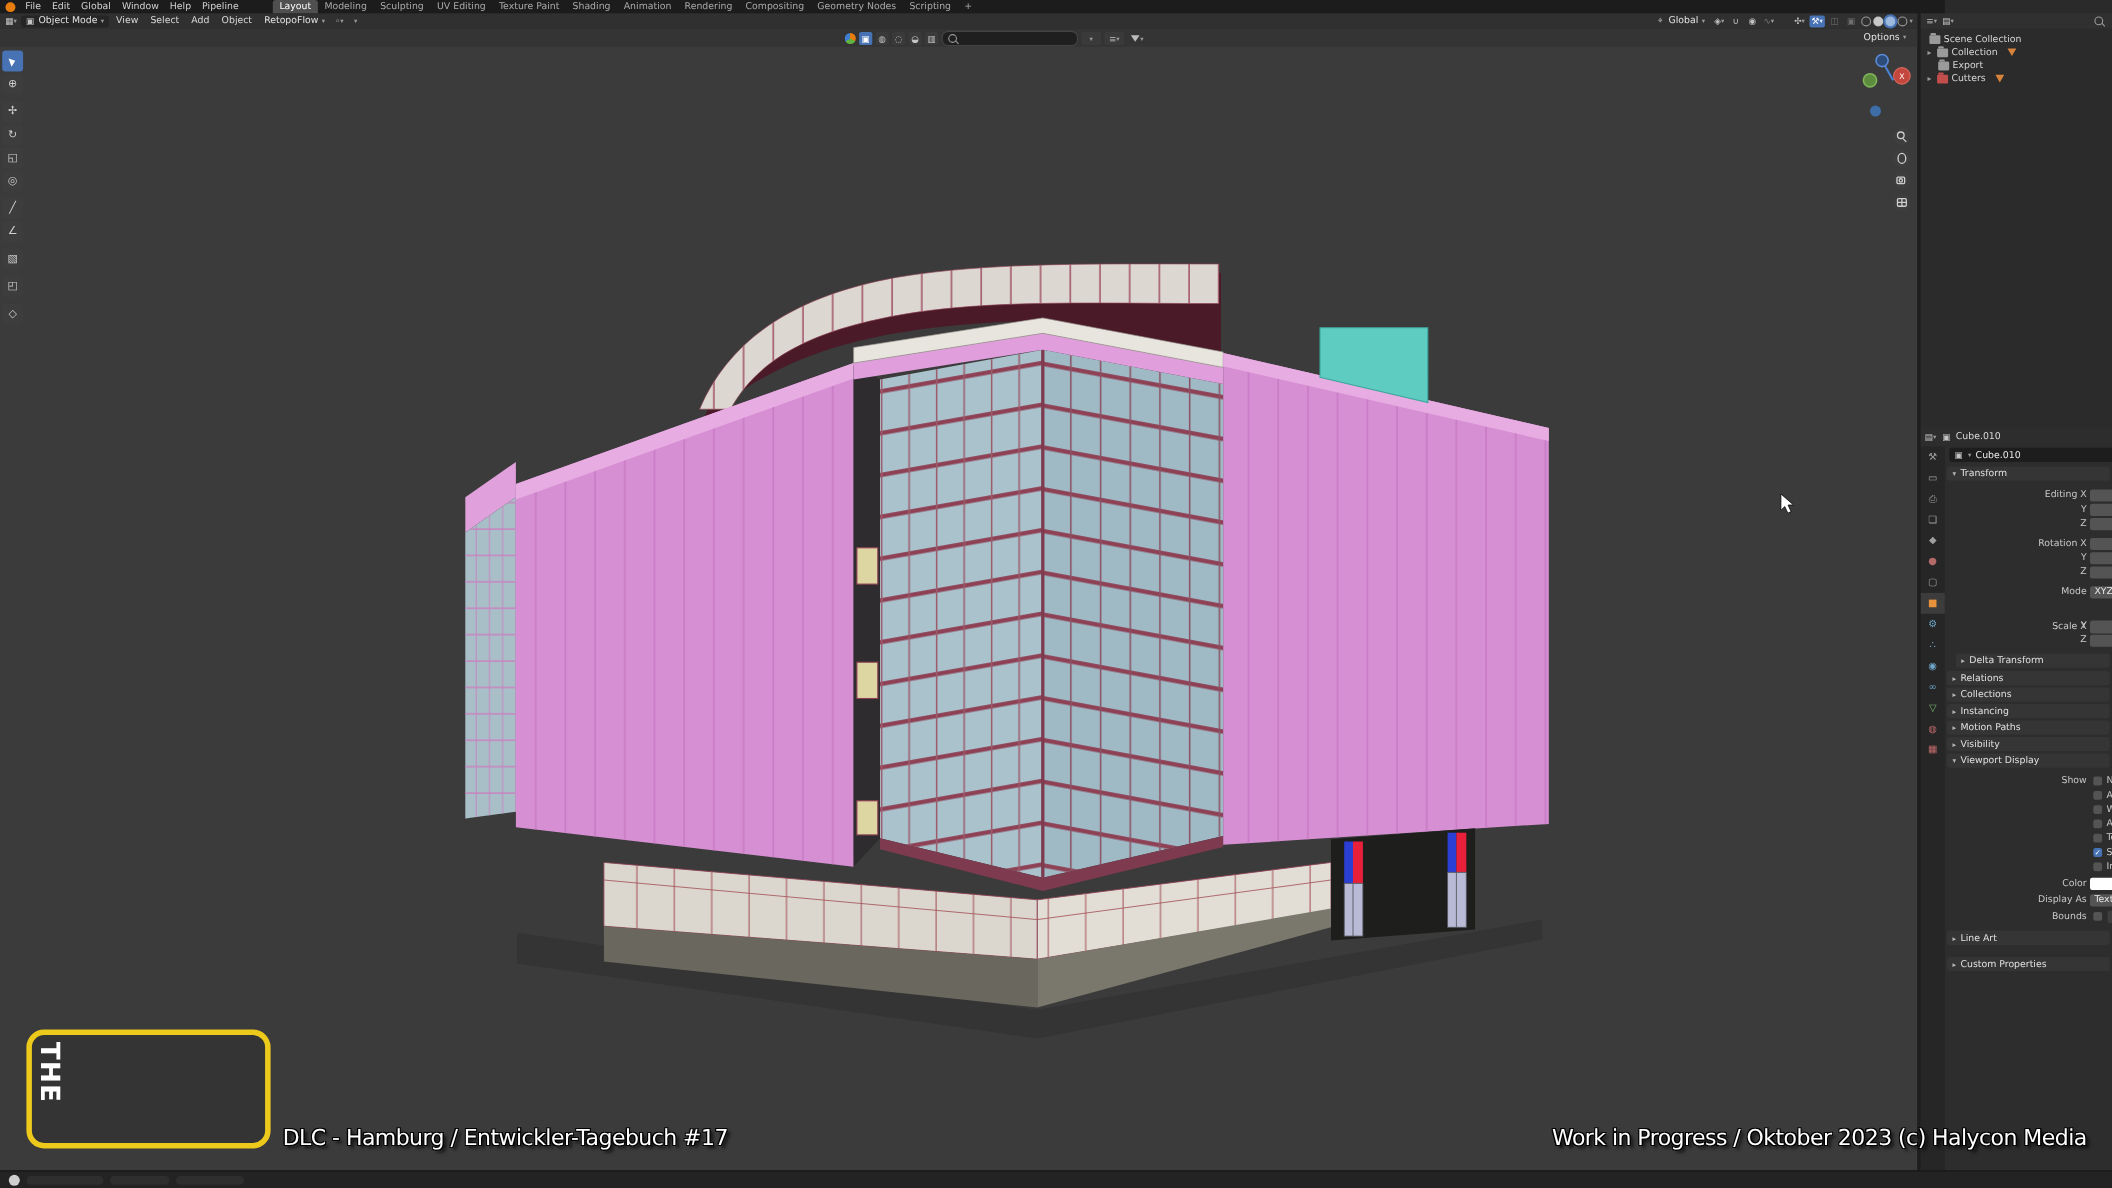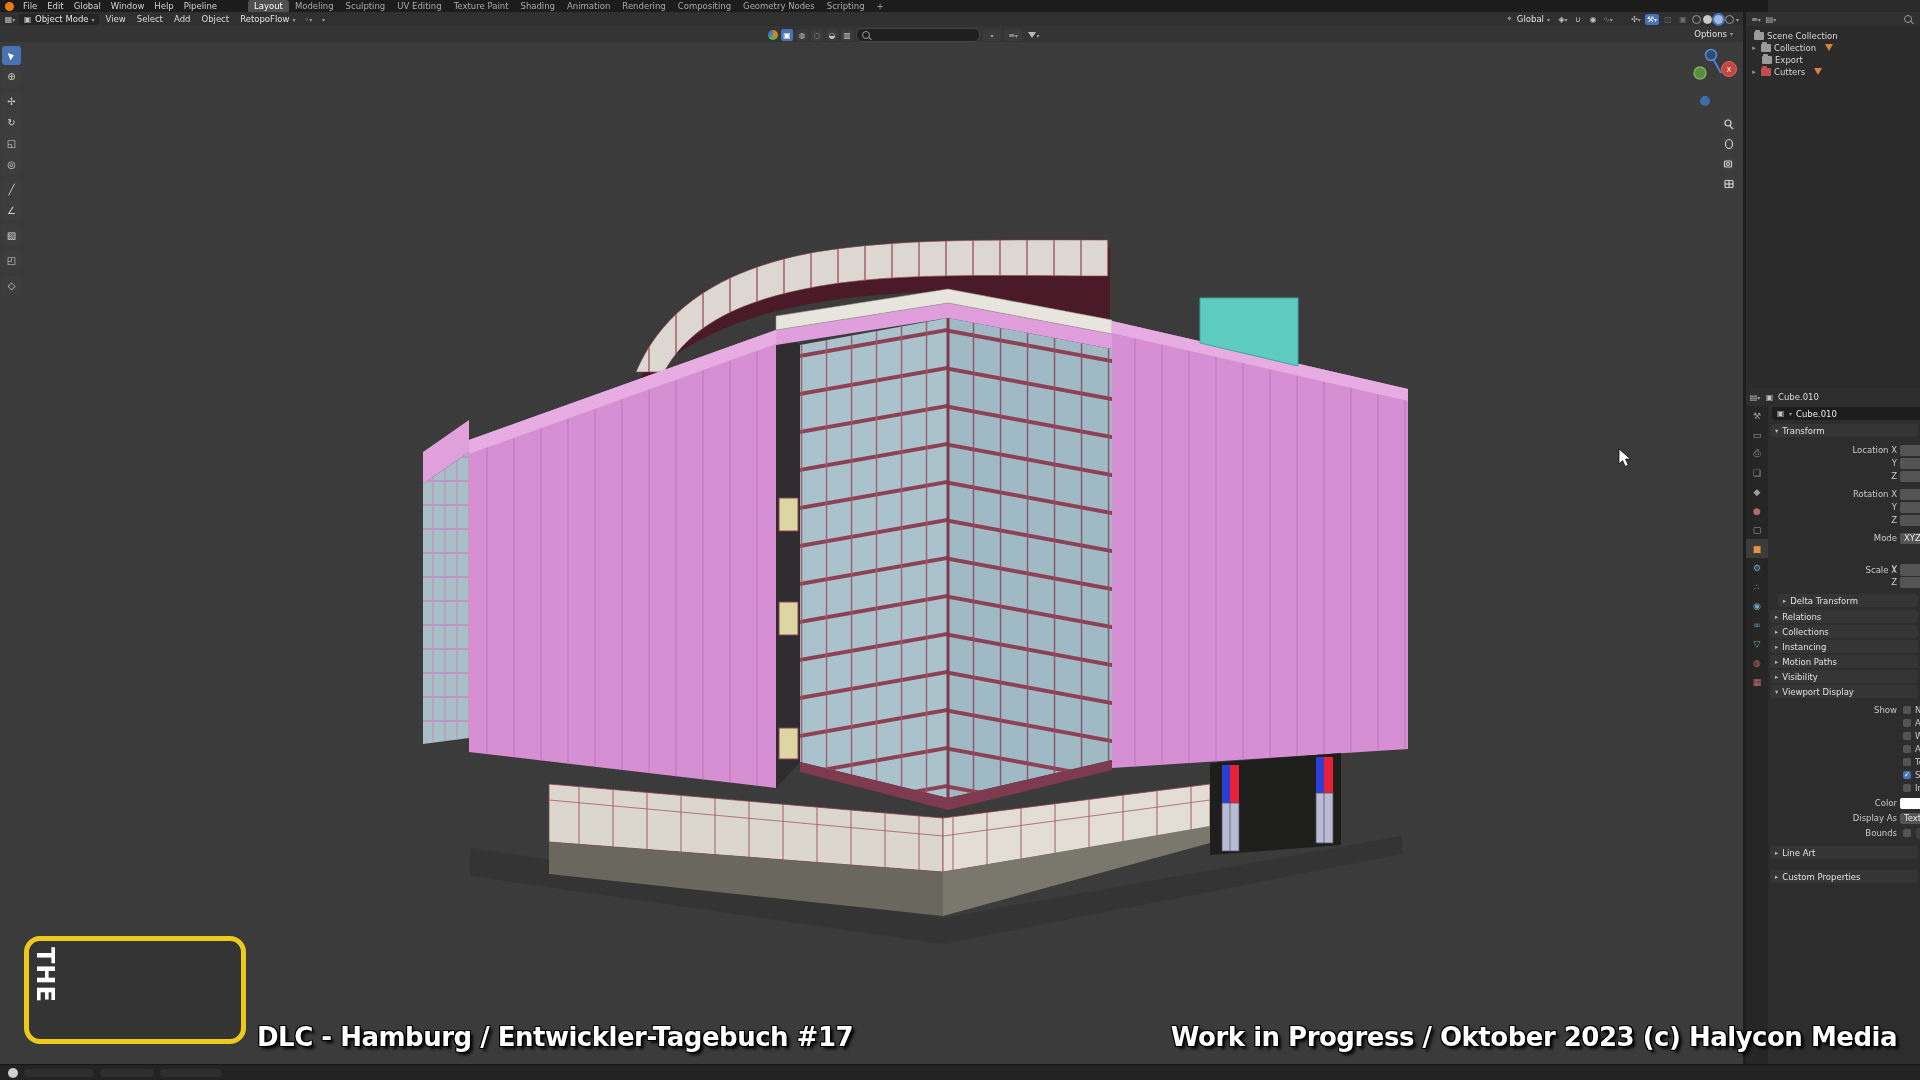--- a/index.html
+++ b/index.html
@@ -63,21 +63,21 @@
   .cb.on{background:#4772b3;color:#fff;font-size:7px;line-height:8px;text-align:center}
   .cblabel{position:absolute;left:147px;color:#c9c9c9;white-space:nowrap}
   .nfield{position:absolute;left:4px;top:19px;width:160px;height:13px;background:#1d1d1d;border-radius:3px;display:flex;align-items:center;gap:4px;padding:0 4px;box-sizing:border-box;color:#e8e8e8}
   
   #statusbar{left:0;top:1064px;width:1920px;height:16px;background:#232323;border-top:1px solid #161616;z-index:23;display:flex;align-items:center;gap:6px;padding-left:8px;box-sizing:border-box}
   .stub{height:8px;border-radius:4px;background:#2e2e2e}
   
   #logo{left:24px;top:936px;width:212px;height:98px;border:5px solid #edc91c;border-radius:16px;z-index:40;background:rgba(30,30,30,.25)}
   #logo .the{position:absolute;left:3px;top:6px;writing-mode:vertical-lr;text-orientation:sideways;font-weight:800;font-size:24px;color:#fff;letter-spacing:1px;line-height:26px}
   #logo .bus{position:absolute;left:32px;top:-6px;font-weight:800;font-size:88px;color:#fff;letter-spacing:-4px;text-shadow:2px 2px 0 #1a1a1a}
-  .caption{position:absolute;top:1022px;font-weight:700;font-size:26px;color:#fff;z-index:41;letter-spacing:-0.5px;white-space:nowrap;
+  .caption{position:absolute;top:1022px;font-weight:400;font-size:20px;color:#fff;z-index:41;letter-spacing:-0.5px;white-space:nowrap;
            text-shadow:-1px -1px 0 #000,1px -1px 0 #000,-1px 1px 0 #000,1px 1px 0 #000,3px 3px 3px rgba(0,0,0,.9)}
   #cap-left{left:257px}
   #cap-right{right:23px;}
   
   #vpbg{left:0;top:42px;width:1743px;height:1022px;background:#3b3b3b;z-index:1}
   #scene{left:0;top:42px;z-index:2}
 </style>
 </head>
 <body>
 
@@ -364,21 +364,21 @@
       <span class="hic" style="width:9px">▣</span>
       <span class="chev">▾</span>
       <span>Cube.010</span>
     </div>
 
     <div class="phead" style="top:36px">
       <span class="arr">▾</span>
         <span>Transform</span>
     </div>
     <div class="prow" style="top:56px;width:152px">
-        <span class="plabel">Location X</span>
+        <span class="plabel">Editing X</span>
         <span class="pfield"></span>
       </div>
     <div class="prow" style="top:69px;width:152px">
         <span class="plabel">Y</span>
         <span class="pfield"></span>
       </div>
     <div class="prow" style="top:82px;width:152px">
         <span class="plabel">Z</span>
         <span class="pfield"></span>
       </div>

